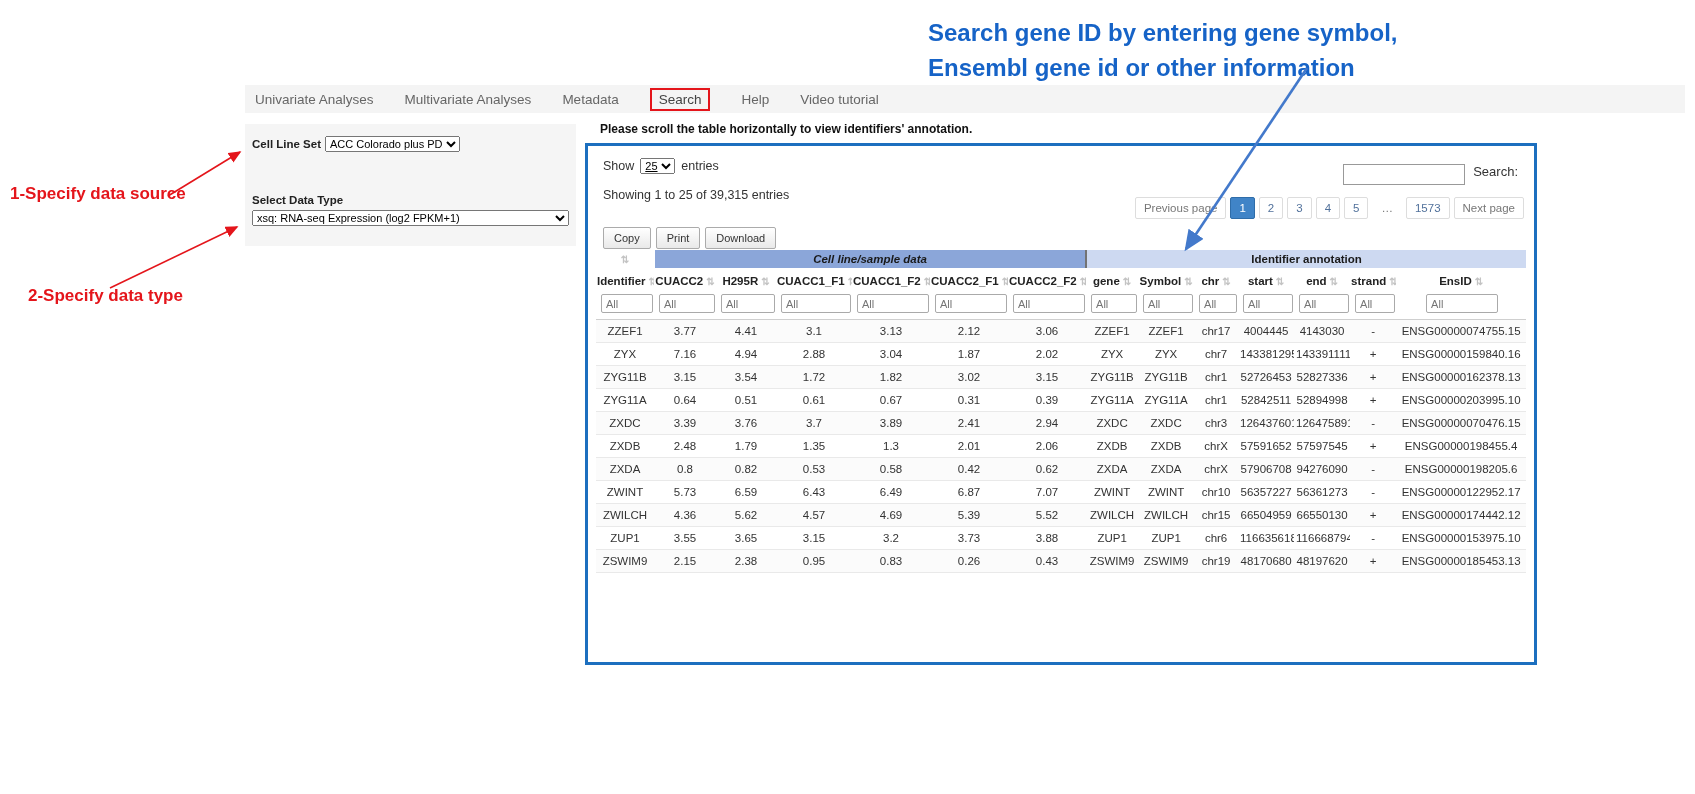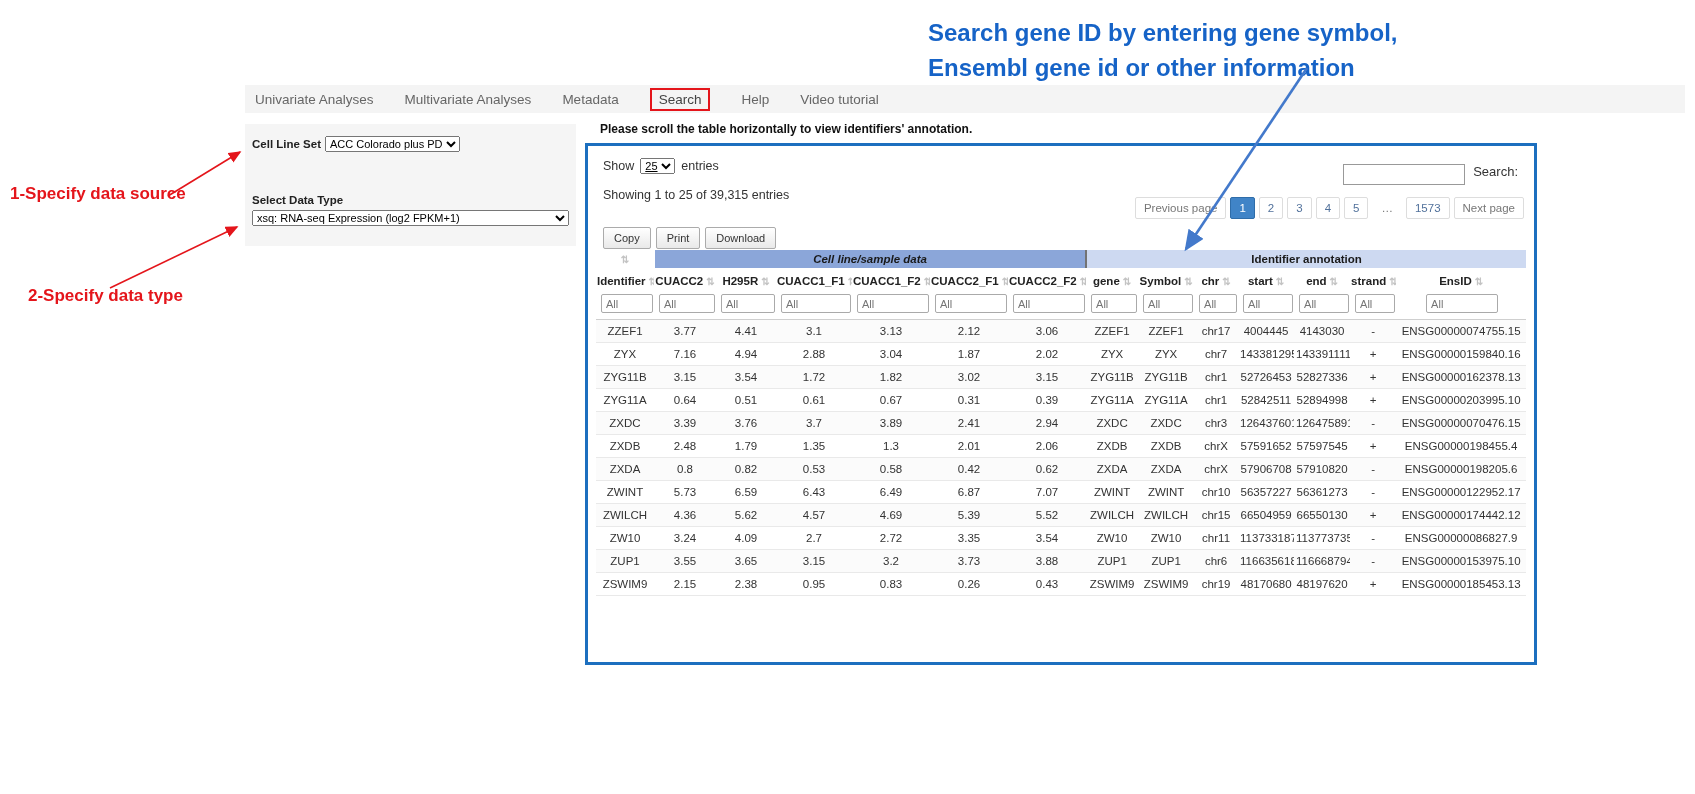--- a/index.html
+++ b/index.html
@@ -310,21 +310,21 @@
             <td>0.8</td>
             <td>0.82</td>
             <td>0.53</td>
             <td>0.58</td>
             <td>0.42</td>
             <td>0.62</td>
             <td>ZXDA</td>
             <td>ZXDA</td>
             <td>chrX</td>
             <td>57906708</td>
-            <td>57910820</td>
+            <td>94276090</td>
             <td>-</td>
             <td>ENSG00000198205.6</td>
           </tr>
           <tr>
             <td>ZWINT</td>
             <td>5.73</td>
             <td>6.59</td>
             <td>6.43</td>
             <td>6.49</td>
             <td>6.87</td>
@@ -347,36 +347,20 @@
             <td>5.52</td>
             <td>ZWILCH</td>
             <td>ZWILCH</td>
             <td>chr15</td>
             <td>66504959</td>
             <td>66550130</td>
             <td>+</td>
             <td>ENSG00000174442.12</td>
           </tr>
           <tr>
-            <td>ZW10</td>
-            <td>3.24</td>
-            <td>4.09</td>
-            <td>2.7</td>
-            <td>2.72</td>
-            <td>3.35</td>
-            <td>3.54</td>
-            <td>ZW10</td>
-            <td>ZW10</td>
-            <td>chr11</td>
-            <td>113733187</td>
-            <td>113773735</td>
-            <td>-</td>
-            <td>ENSG00000086827.9</td>
-          </tr>
-          <tr>
             <td>ZUP1</td>
             <td>3.55</td>
             <td>3.65</td>
             <td>3.15</td>
             <td>3.2</td>
             <td>3.73</td>
             <td>3.88</td>
             <td>ZUP1</td>
             <td>ZUP1</td>
             <td>chr6</td>

